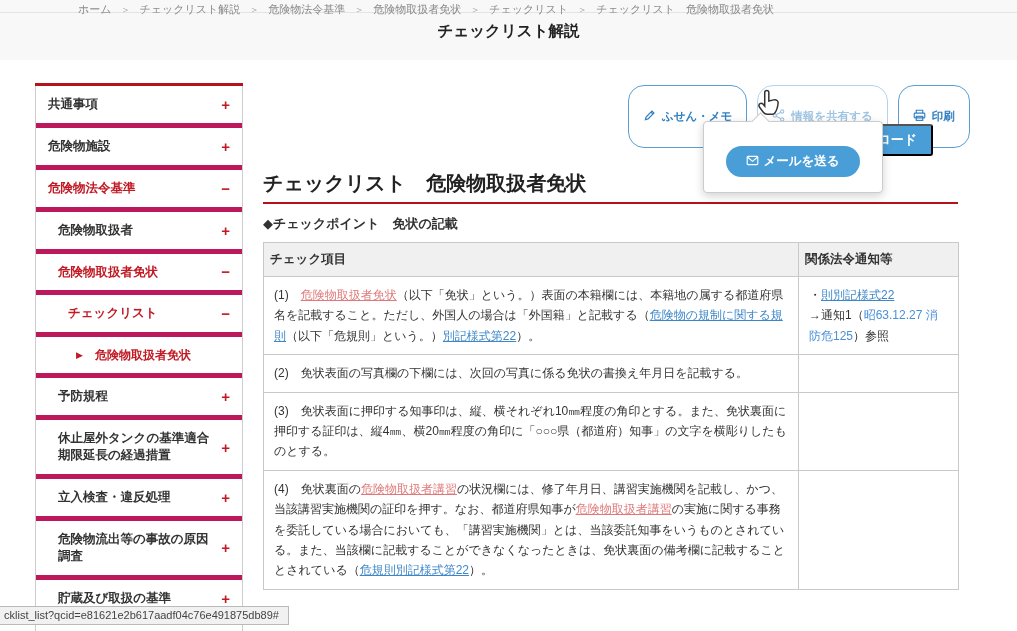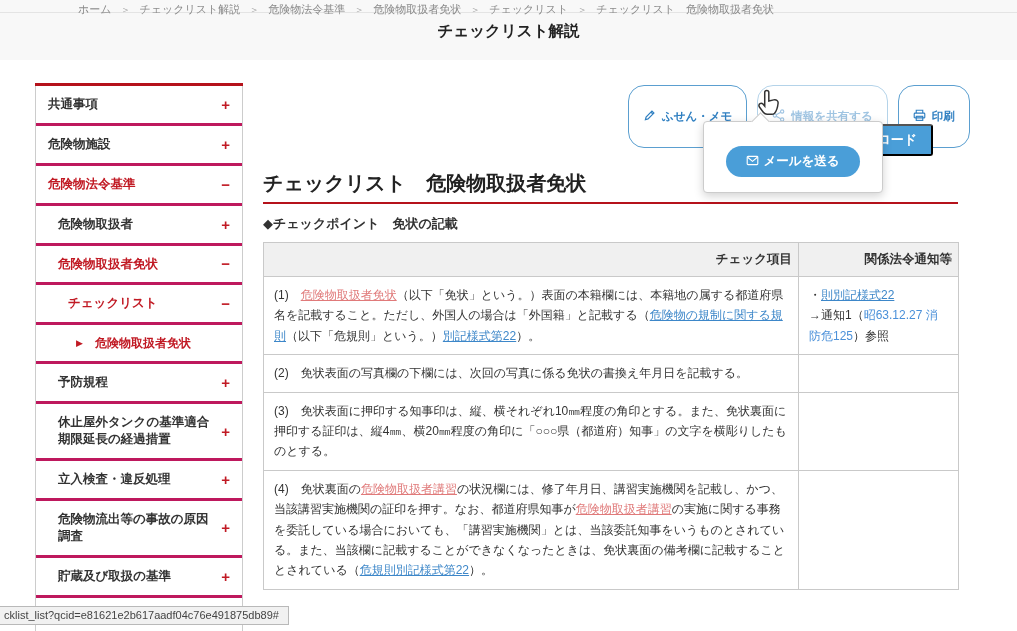--- a/index.html
+++ b/index.html
@@ -12,21 +12,21 @@
   .header-topline{position:absolute;left:0;top:12px;width:1017px;height:1px;background:#e4e4e4;}
   .breadcrumb{position:absolute;left:78px;top:2px;font-size:11px;color:#8a8a8a;white-space:nowrap;}
   .crumb{color:#8a8a8a;cursor:pointer;}
   .crumb-sep{margin:0 9px;color:#9a9a9a;font-size:10px;}
   .page-title{position:absolute;left:0;top:21px;width:1017px;text-align:center;font-size:15.5px;font-weight:bold;color:#222;}
 
   
   .sidebar{position:absolute;left:35px;top:83px;width:208px;border-top:3px solid #b5121b;background:#fff;}
   .side-box{border:1px solid #ccc;border-top:none;}
   .side-item{display:flex;justify-content:space-between;align-items:center;gap:6px;
-    padding:10px 12px;border-bottom:3px solid #be185d;font-weight:bold;font-size:12.5px;color:#333;background:#fff;cursor:pointer;}
+    padding:10px 12px;border-bottom:5px solid #be185d;font-weight:bold;font-size:12.5px;color:#333;background:#fff;cursor:pointer;}
   .side-item:last-child{border-bottom:none;}
   .side-item.lvl1{padding-left:22px;}
   .side-item.lvl2{padding-left:32px;}
   .side-item.lvl3{padding-left:40px;font-size:12px;}
   .side-item.red{color:#c11a24;}
   .side-item .toggle{color:#c11a24;font-size:15px;font-weight:bold;line-height:1;flex:none;}
   .side-item .cur-arrow{color:#c11a24;font-size:9px;margin-right:6px;flex:none;}
   .side-item .side-label{flex:1;line-height:1.35;}
 
   
@@ -54,21 +54,21 @@
   .cursor{position:absolute;left:757px;top:88px;z-index:60;pointer-events:none;}
 
   
   .main-title{position:absolute;left:263px;top:170px;font-size:20px;font-weight:bold;color:#222;}
   .title-underline{position:absolute;left:263px;top:202px;width:695px;height:2px;background:#b5121b;}
   .checkpoint{position:absolute;left:263px;top:215px;font-size:13px;font-weight:bold;color:#333;}
 
   .check-table-wrap{position:absolute;left:263px;top:242px;width:695px;}
   table.check-table{border-collapse:collapse;width:695px;table-layout:fixed;}
   .check-table th,.check-table td{border:1px solid #c9c9c9;}
-  .check-table th{background:#f0f0f0;font-size:12.5px;font-weight:bold;color:#333;padding:8px 6px;text-align:right;}
+  .check-table th{background:#f0f0f0;font-size:12.5px;font-weight:bold;color:#333;padding:8px 6px;text-align:left;}
   .check-table td{font-size:12px;padding:8px 10px;vertical-align:top;line-height:1.7;color:#333;word-break:break-all;}
   .ref-line{margin:0;}
   .seg-plain{color:#333;}
   .seg-pink{color:#e07a7a;text-decoration:underline;cursor:pointer;}
   .seg-blue{color:#3d87c9;text-decoration:underline;cursor:pointer;}
   .seg-bluetext{color:#4a90d9;}
 
   
   .status-tip{position:absolute;left:-6px;top:606px;background:#f1f1f1;border:1px solid #b9b9b9;color:#444;
     font-size:11px;padding:2px 9px 3px;z-index:70;white-space:nowrap;}

